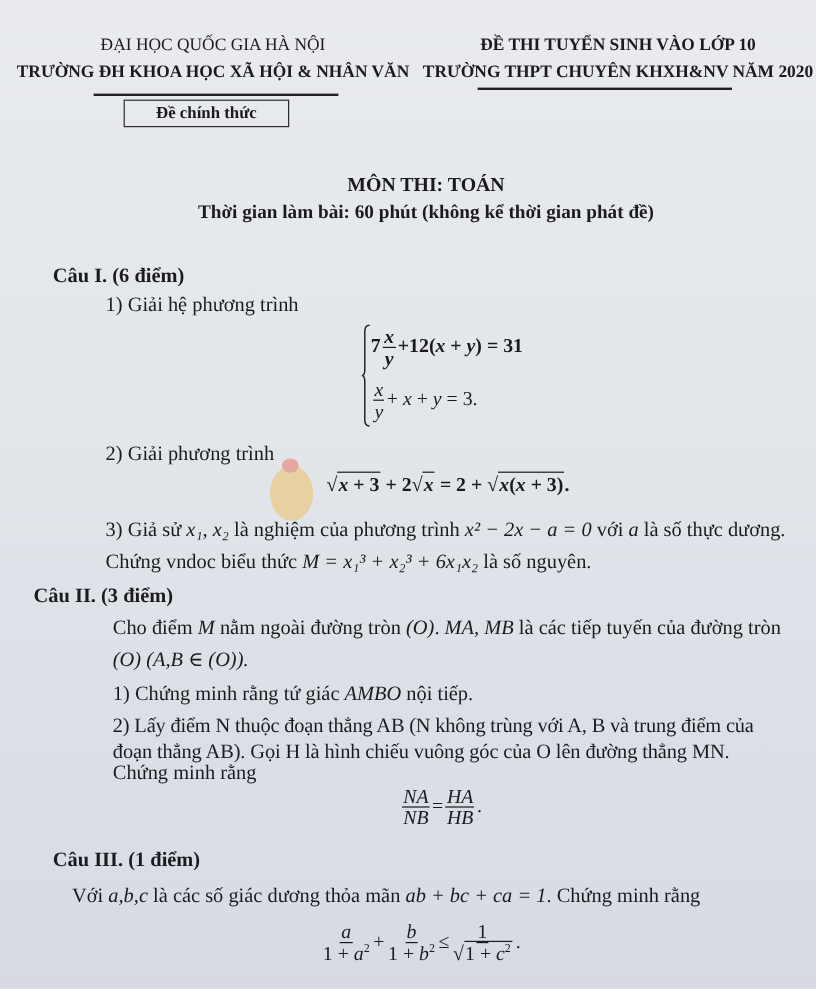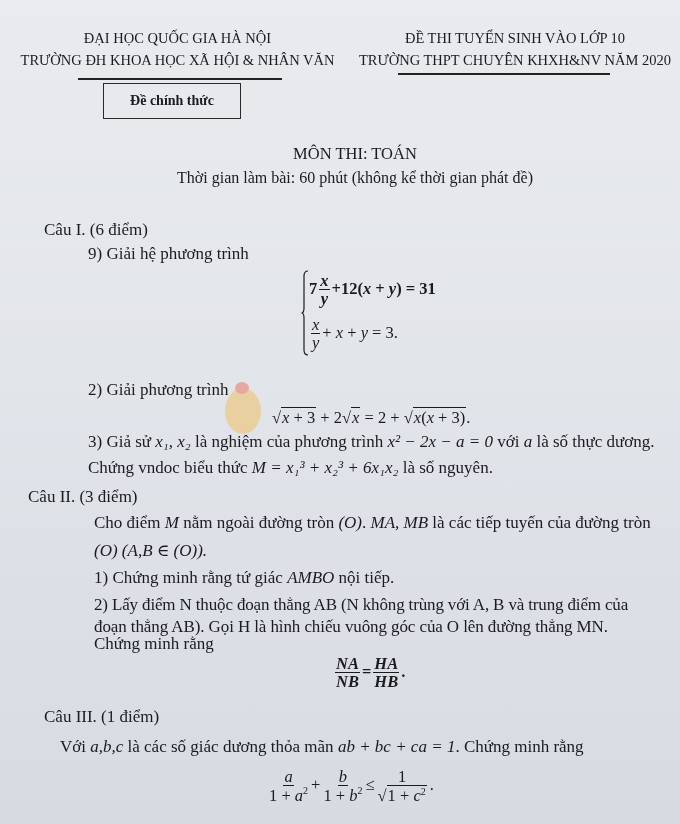--- a/index.html
+++ b/index.html
@@ -4,27 +4,27 @@
   <style>
     html, body { margin: 0; padding: 0; }
     body {
       width: 680px; height: 824px; overflow: hidden;
       background: linear-gradient(180deg, #e9ebee 0%, #e2e5ea 45%, #d6dbe2 100%);
       font-family: "Liberation Serif", "DejaVu Serif", serif;
       color: #1b1b1f;
       position: relative;
     }
     .abs { position: absolute; }
-    .b { font-weight: normal; }
+    .b { font-weight: bold; }
     .i { font-style: italic; }
     .center { text-align: center; }
     .hdr { font-size: 14.5px; white-space: nowrap; }
     .rule { position: absolute; height: 1.5px; background: #222; }
     .box {
-      position: absolute; left: 103px; top: 83px; width: 138px; height: 36px;
+      position: absolute; left: 103px; top: 83px; width: 138px; height: 23px;
       border: 1.5px solid #2a2a2a; box-sizing: border-box;
       display: flex; align-items: center; justify-content: center;
       font-size: 14px; font-weight: bold;
     }
     .txt { font-size: 17px; white-space: nowrap; }
     .math { font-family: "Liberation Serif", "DejaVu Serif", serif; font-size: 16.5px; white-space: nowrap; }
     .frac { display: inline-flex; flex-direction: column; align-items: center; vertical-align: middle; margin: 0 2px; }
     .frac > span { line-height: 1.05; padding: 0 1px; }
     .frac > .num { border-bottom: 1.2px solid #1b1b1f; }
     .sqrt { display: inline-block; }
@@ -57,40 +57,40 @@
 
 <div class="abs b center" style="left:0; top:144px; width:710px; font-size:16.5px;">MÔN THI: TOÁN</div>
 <div class="abs b center" style="left:0; top:169px; width:710px; font-size:16px;">Thời gian làm bài: 60 phút (không kể thời gian phát đề)</div>
 
 <div class="watermark">
   <div class="wm-logo"></div>
   <div class="wm-comb"></div>
 </div>
 
 <div class="abs txt b" style="left:44px; top:220px;">Câu I. (6 điểm)</div>
-<div class="abs txt" style="left:88px; top:244px;">9) Giải hệ phương trình</div>
+<div class="abs txt" style="left:88px; top:244px;">1) Giải hệ phương trình</div>
 
 <svg class="brace" viewBox="0 0 8 86">
   <path d="M7 1 Q3 1 3 6 L3 38 Q3 43 0.5 43 Q3 43 3 48 L3 80 Q3 85 7 85" fill="none" stroke="#1b1b1f" stroke-width="1.2"></path>
 </svg>
 <div class="abs math" style="left:309px; top:272px;font-weight:bold;">
   7<span class="frac">
       <span class="num i">x</span>
       <span class="i">y</span>
     </span>+12(<span class="i">x</span> + <span class="i">y</span>) = 31
 </div>
 <div class="abs math" style="left:309px; top:316px;">
   <span class="frac">
       <span class="num i">x</span>
       <span class="i">y</span>
     </span>+ <span class="i">x</span> + <span class="i">y</span> = 3.
 </div>
 
-<div class="abs txt" style="left:88px; top:380px;">2) Giải phương trình</div>
-<div class="abs math" style="left:272px; top:408px;">
+<div class="abs txt" style="left:88px; top:368px;">2) Giải phương trình</div>
+<div class="abs math" style="left:272px; top:394px;font-weight:bold;">
   √<span class="sqrt"><span class="rad"><span class="i">x</span> + 3</span></span> + 2√<span class="sqrt"><span class="rad i">x</span></span> = 2 + √<span class="sqrt"><span class="rad"><span class="i">x</span>(<span class="i">x</span> + 3)</span></span>.
 </div>
 
 <div class="abs txt" style="left:88px; top:432px;">
   <span>3) Giả sử </span><span class="i">x₁, x₂</span><span> là nghiệm của phương trình </span><span class="i">x² − 2x − a = 0</span><span> với </span><span class="i">a</span><span> là số thực dương.</span>
 </div>
 <div class="abs txt" style="left:88px; top:458px;">
   <span>Chứng vndoc biểu thức </span><span class="i">M = x₁³ + x₂³ + 6x₁x₂</span><span> là số nguyên.</span>
 </div>
 
@@ -98,21 +98,21 @@
 <div class="abs txt" style="left:94px; top:513px;">
   <span>Cho điểm </span><span class="i">M</span><span> nằm ngoài đường tròn </span><span class="i">(O)</span><span>. </span><span class="i">MA, MB</span><span> là các tiếp tuyến của đường tròn</span>
 </div>
 <div class="abs txt i" style="left:94px; top:540px;">(O)  (A,B ∈ (O)).</div>
 <div class="abs txt" style="left:94px; top:568px;">
   <span>1) Chứng minh rằng tứ giác </span><span class="i">AMBO</span><span> nội tiếp.</span>
 </div>
 <div class="abs txt" style="left:94px; top:595px; letter-spacing:-0.15px;">2) Lấy điểm N thuộc đoạn thẳng AB (N không trùng với A, B và trung điểm của</div>
 <div class="abs txt" style="left:94px; top:617px; letter-spacing:-0.1px;">đoạn thẳng AB). Gọi H là hình chiếu vuông góc của O lên đường thẳng MN.</div>
 <div class="abs txt" style="left:94px; top:634px;">Chứng minh rằng</div>
-<div class="abs math" style="left:333px; top:655px;font-weight:bold;">
+<div class="abs math" style="left:333px; top:655px;">
   <span class="frac">
       <span class="num i">NA</span>
       <span class="i">NB</span>
     </span>=<span class="frac">
       <span class="num i">HA</span>
       <span class="i">HB</span>
     </span>.
 </div>
 
 <div class="abs txt b" style="left:44px; top:707px;">Câu III. (1 điểm)</div>

